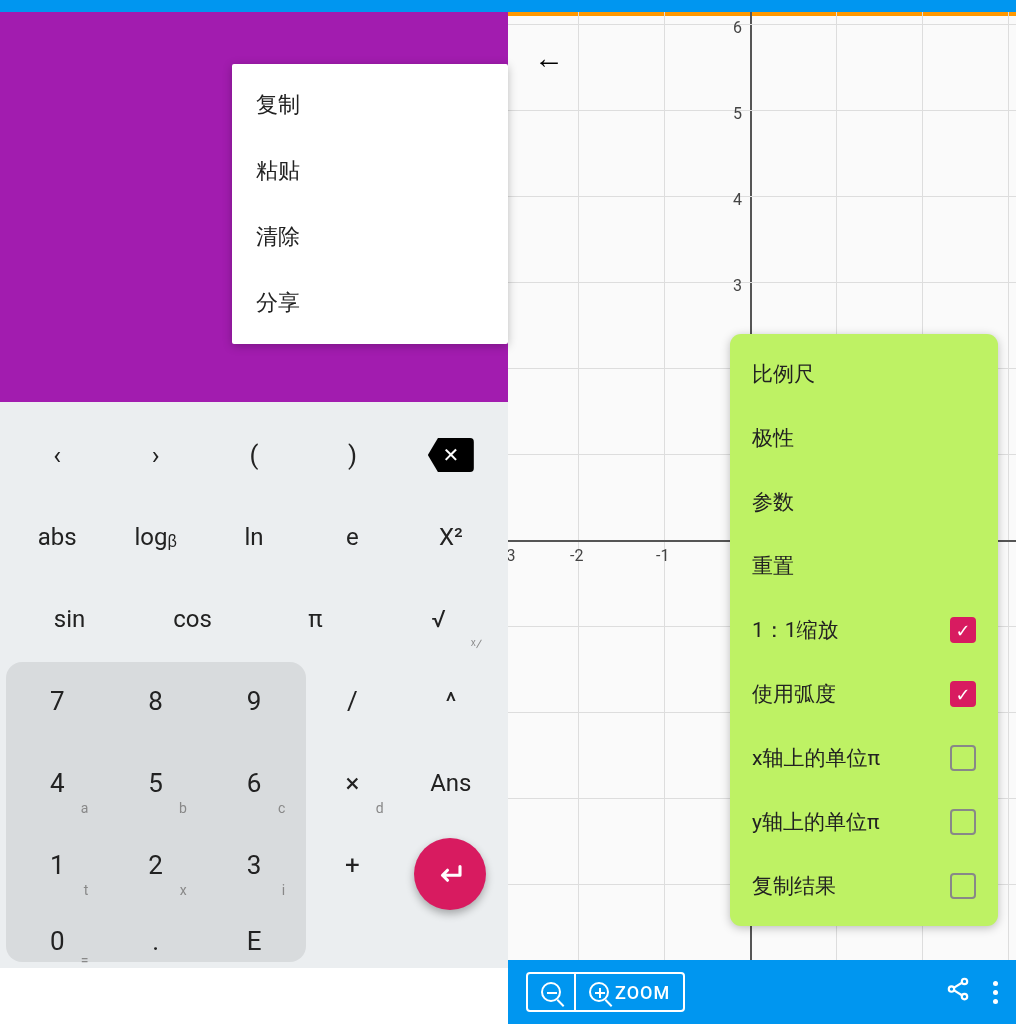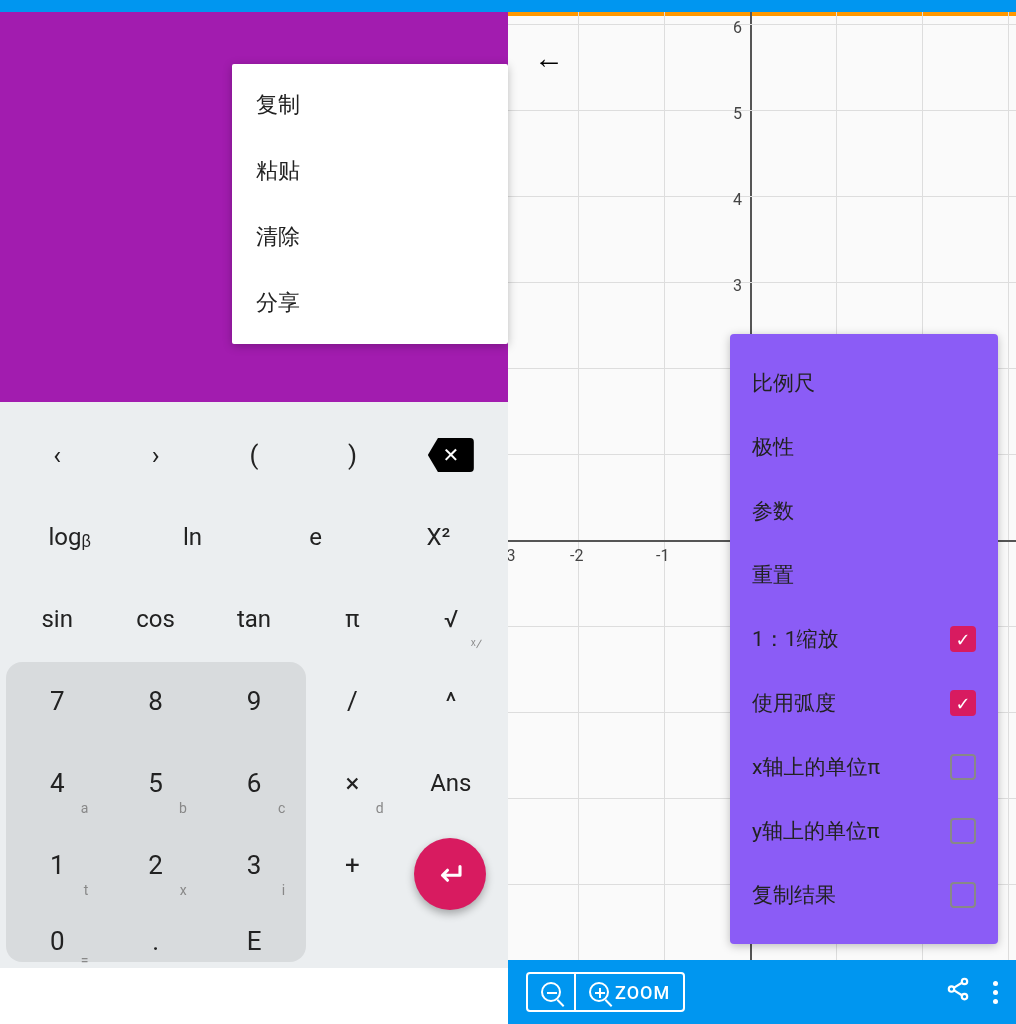--- a/index.html
+++ b/index.html
@@ -27,21 +27,21 @@
   .backsp { width: 46px; height: 34px; background: #000; border-radius: 6px 4px 4px 6px; clip-path: polygon(22% 0, 100% 0, 100% 100%, 22% 100%, 0 50%); display: flex; align-items: center; justify-content: center; color: #fff; font-size: 20px; }
   .fab { position: absolute; right: 22px; bottom: 58px; width: 72px; height: 72px; background: #d81b60; border-radius: 50%; display: flex; align-items: center; justify-content: center; color: #fff; font-size: 30px; box-shadow: 0 4px 8px rgba(0,0,0,0.3); }
 
   
   .graph-area { height: 948px; position: relative; background: #fafafa; overflow: hidden; }
   .orange-line { position: absolute; top: 0; left: 0; right: 0; height: 4px; background: #ff9800; }
   .back-arrow { position: absolute; top: 28px; left: 26px; font-size: 30px; color: #000; font-weight: bold; }
   .grid-line { position: absolute; background: #ddd; }
   .axis { position: absolute; background: #555; }
   .axis-label { position: absolute; font-size: 16px; color: #444; }
-  .popup-right { position: absolute; top: 322px; right: 18px; width: 268px; background: #8b5cf6; box-shadow: 0 2px 10px rgba(0,0,0,0.25); border-radius: 4px; padding: 17px 0; }
+  .popup-right { position: absolute; top: 322px; right: 18px; width: 268px; background: #bef264; box-shadow: 0 2px 10px rgba(0,0,0,0.25); border-radius: 11px; padding: 8px 0; }
   .popup-right .ritem { display: flex; align-items: center; justify-content: space-between; padding: 18px 22px; font-size: 21px; color: #222; }
   .chk { width: 26px; height: 26px; border: 2px solid #888; border-radius: 4px; display: flex; align-items: center; justify-content: center; color: #fff; font-size: 18px; }
   .chk.on { background: #d81b60; border-color: #d81b60; }
 
   .bottombar { height: 64px; background: #0096f0; display: flex; align-items: center; padding: 0 18px; color: #fff; }
   .zoom-group { display: flex; border: 2px solid #fff; border-radius: 4px; height: 40px; align-items: stretch; }
   .zoom-btn { display: flex; align-items: center; justify-content: flex-start; padding: 0 13px; font-size: 18px; gap: 6px; letter-spacing: 1px; font-weight: 500; }
   .zoom-btn:first-child { border-right: 2px solid #fff; }
   .bspacer { flex: 1; }
   .share-ico { font-size: 26px; margin-right: 22px; }
@@ -73,29 +73,29 @@
     <div class="krow" style="position:relative;z-index:2">
       <div class="key">‹</div>
       <div class="key">›</div>
       <div class="key">(</div>
       <div class="key">)</div>
       <div class="key">
           <div class="backsp">✕</div>
         </div>
     </div>
     <div class="krow" style="position:relative;z-index:2">
+      <div class="key small">abs</div>
       <div class="key small">logᵦ</div>
       <div class="key small">ln</div>
       <div class="key small">e</div>
       <div class="key small">X²</div>
     </div>
     <div class="krow" style="position:relative;z-index:2">
       <div class="key small">sin</div>
       <div class="key small">cos</div>
-      <div class="key small">tan</div>
       <div class="key small">π</div>
       <div class="key small">
           <span>√</span>
           <span class="sub">ˣ⁄</span>
         </div>
     </div>
     <div class="krow" style="position:relative;z-index:2">
       <div class="key">7</div>
       <div class="key">8</div>
       <div class="key">9</div>

